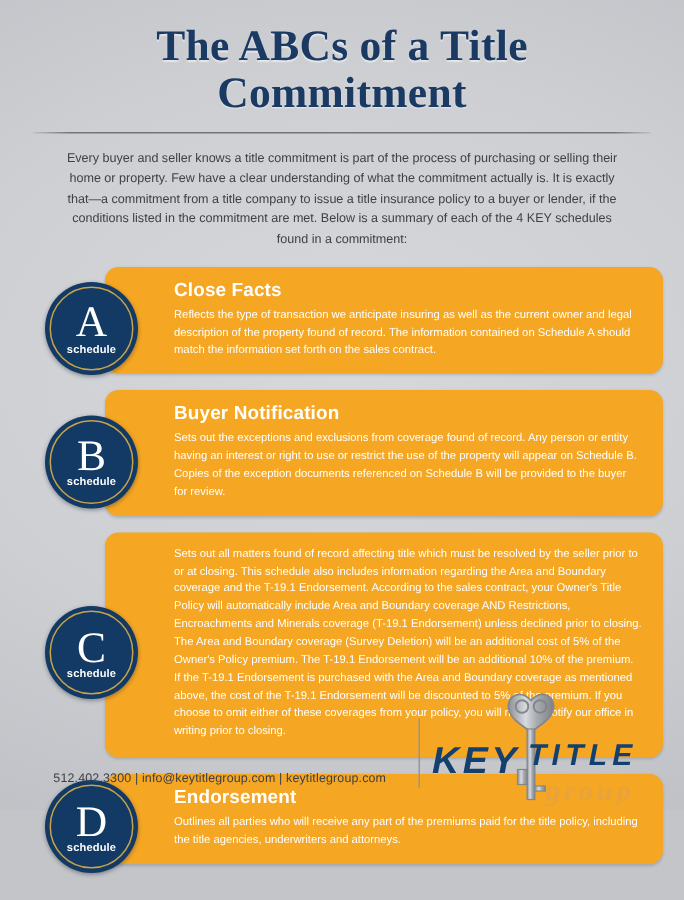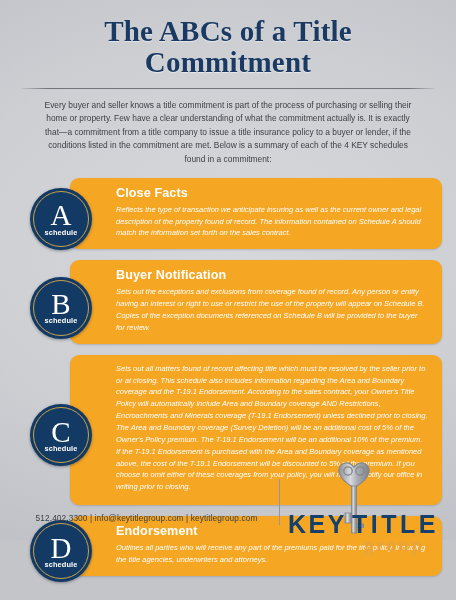--- a/index.html
+++ b/index.html
@@ -76,21 +76,20 @@
     font-weight: bold;
     line-height: 1.2;
     margin: 0 0 3px 0;
     letter-spacing: 0.1px;
   }
   .sched-body {
     color: #ffffff;
     font-size: 7.5px;
     line-height: 1.58;
     margin: 0;
-    font-style: italic;
   }
 
   .badge {
     position: absolute;
     left: 16px;
     top: 50%;
     transform: translateY(-50%);
     width: 62px;
     height: 62px;
     border-radius: 50%;
@@ -160,39 +159,40 @@
     margin-right: 8px;
   }
   .logo-key {
     position: absolute;
     left: 53px;
     top: -4px;
   }
   .logo-key-text {
     position: absolute;
     left: 0;
-    top: 35px;
+    top: 18px;
     width: 166px;
     height: 52px;
+    font-style: italic;
   }
   .logo-word-key {
     position: absolute;
     left: 6px;
     top: 10px;
     font-size: 25px;
     font-weight: bold;
     color: #14406e;
     letter-spacing: 2.5px;
     font-family: "Liberation Sans", sans-serif;
   }
   .logo-word-title {
     position: absolute;
     left: 70px;
     top: 10px;
-    font-size: 25px;
+    font-size: 20px;
     font-weight: bold;
     color: #14406e;
     letter-spacing: 3.5px;
   }
   .logo-word-group {
     position: absolute;
     left: 82px;
     top: 34px;
     font-family: "Liberation Serif", serif;
     font-size: 19px;

